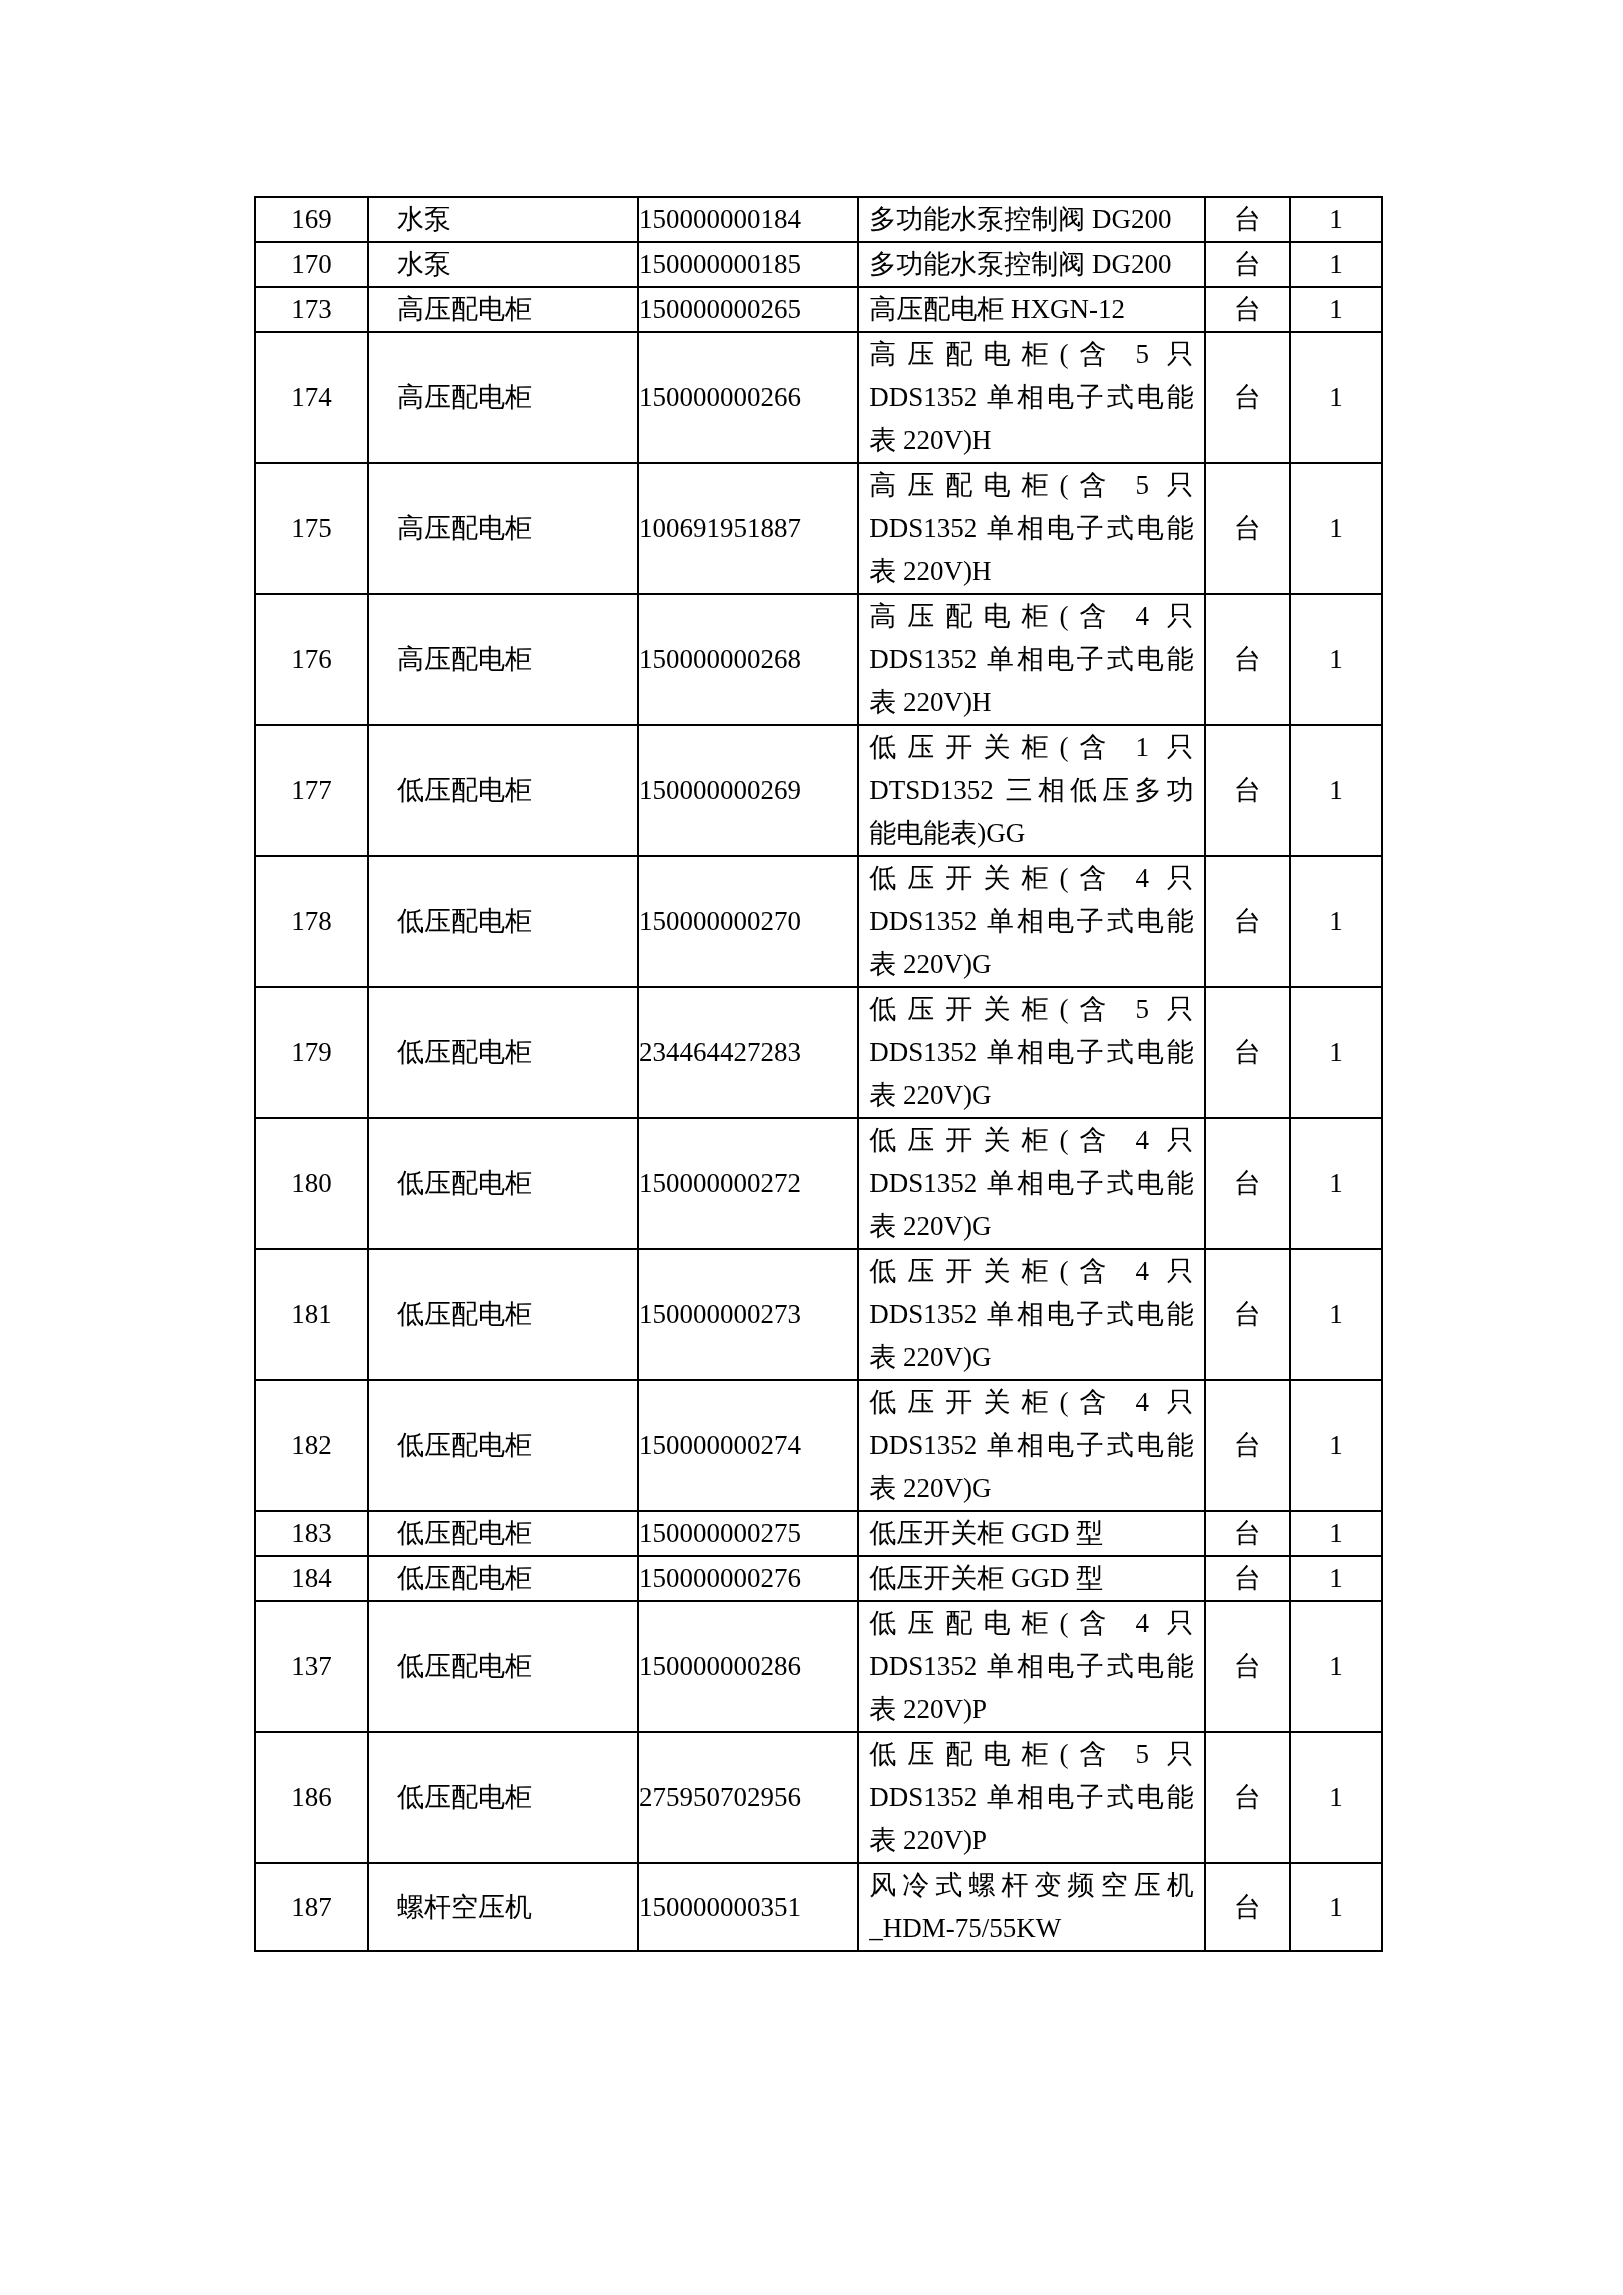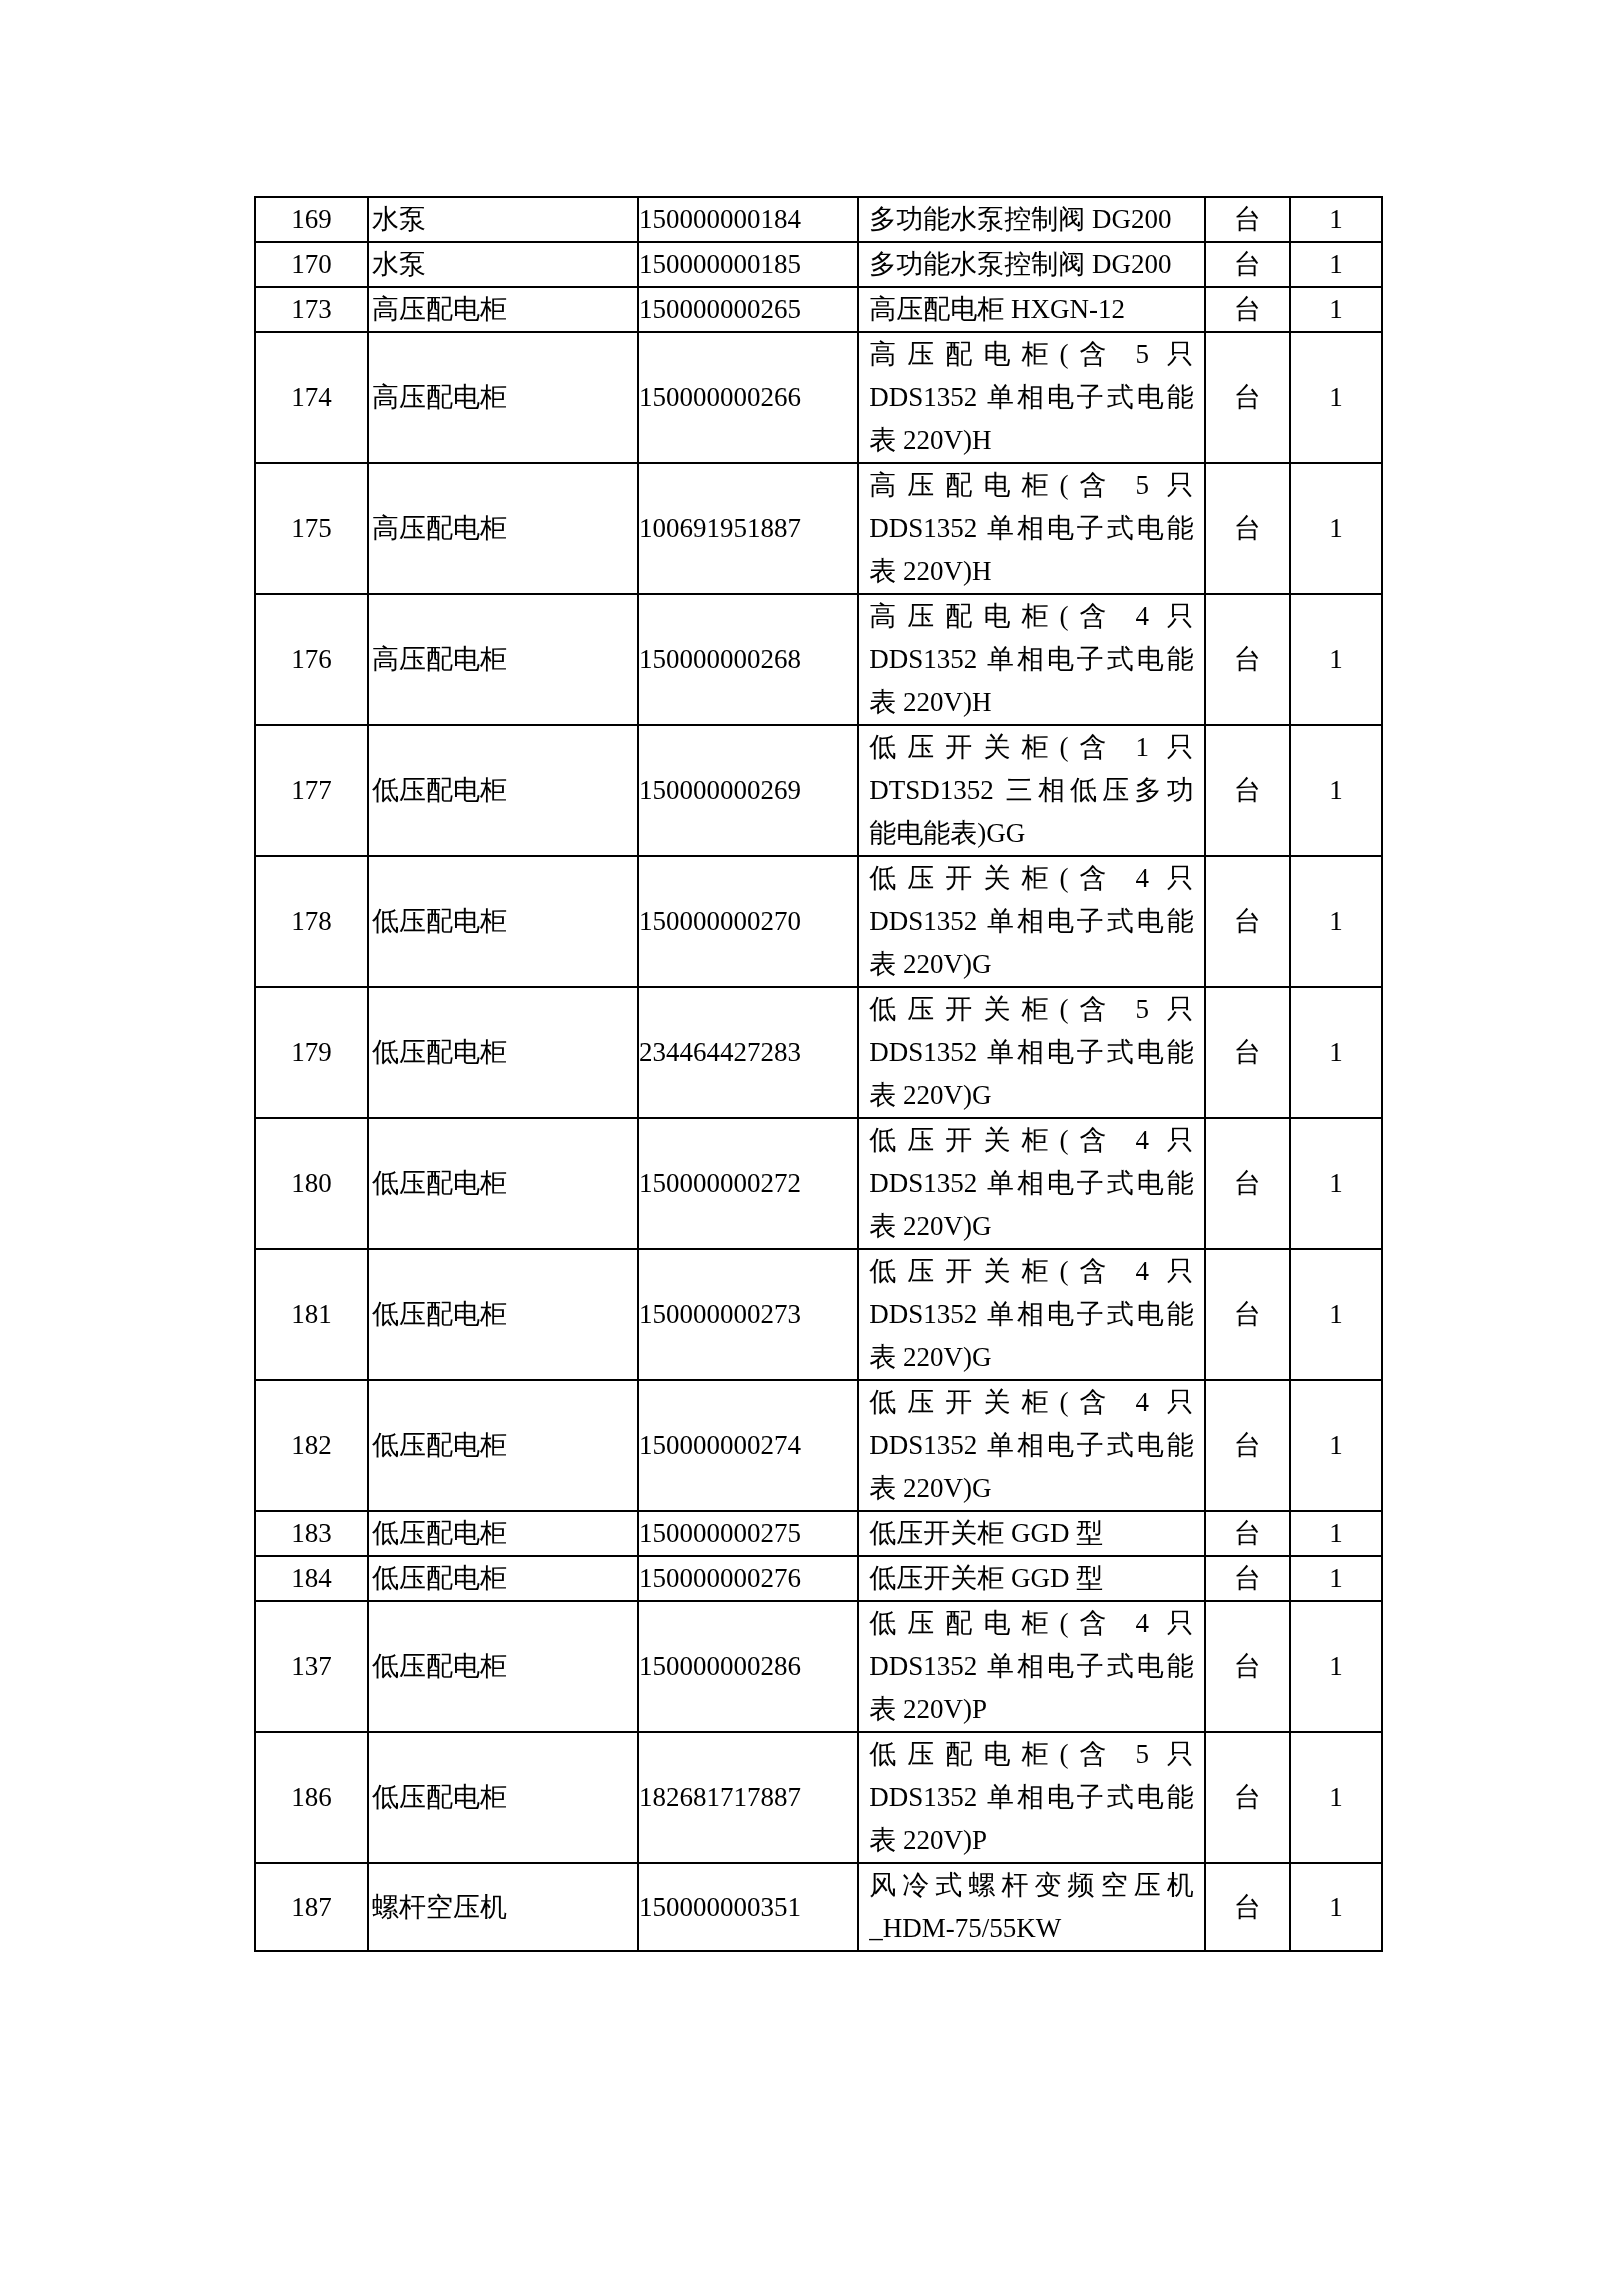--- a/index.html
+++ b/index.html
@@ -29,21 +29,21 @@
     border-top-width: 2.7px;
     border-bottom-width: 2.7px;
     vertical-align: middle;
     overflow: hidden;
     padding: 0;
   }
   tr.r1 { height: 45px; }
   tr.r2 { height: 87px; }
   tr.r3 { height: 130px; }
   td.c-no   { text-align: center; margin-left: 20px; }
-  td.c-name { text-align: left; padding-left: 3px; padding-right: 5.5px; margin-top: 12px; }
+  td.c-name { text-align: left; padding-left: 28px; padding-right: 5.5px; margin-top: 12px; }
   td.c-code { }
   td.c-desc { padding-left: 10.2px; padding-right: 10.2px; }
   td.c-unit { text-align: center; }
   td.c-qty  { text-align: center; }
   .desc-line { display: block; }
   .jline {
     text-align: justify;
     text-align-last: justify;
     text-justify: inter-character;
   }
@@ -231,21 +231,21 @@
           <div class="desc-line jline">低压配电柜(含 4 只</div>
           <div class="desc-line jline">DDS1352 单相电子式电能</div>
           <div class="desc-line lline">表 220V)P</div>
         </td>
         <td class="c-unit">台</td>
         <td class="c-qty">1</td>
       </tr>
       <tr class="r3">
         <td class="c-no">186</td>
         <td class="c-name">低压配电柜</td>
-        <td class="c-code">182681717887</td>
+        <td class="c-code">275950702956</td>
         <td class="c-desc">
           <div class="desc-line jline">低压配电柜(含 5 只</div>
           <div class="desc-line jline">DDS1352 单相电子式电能</div>
           <div class="desc-line lline">表 220V)P</div>
         </td>
         <td class="c-unit">台</td>
         <td class="c-qty">1</td>
       </tr>
       <tr class="r2">
         <td class="c-no">187</td>

